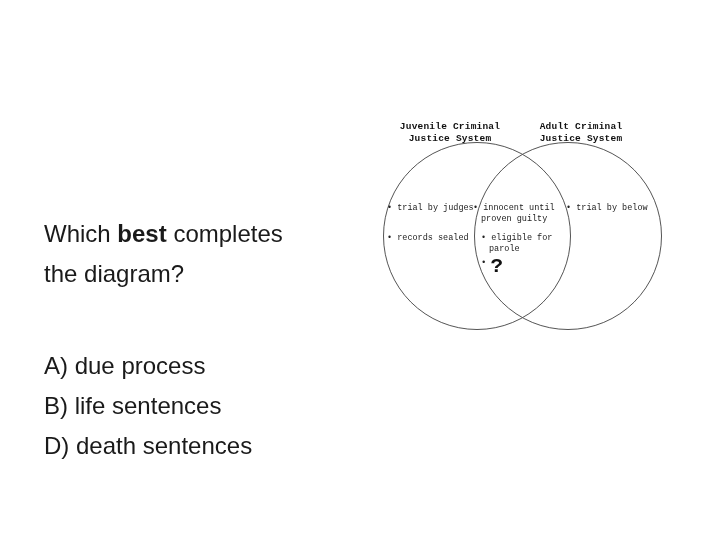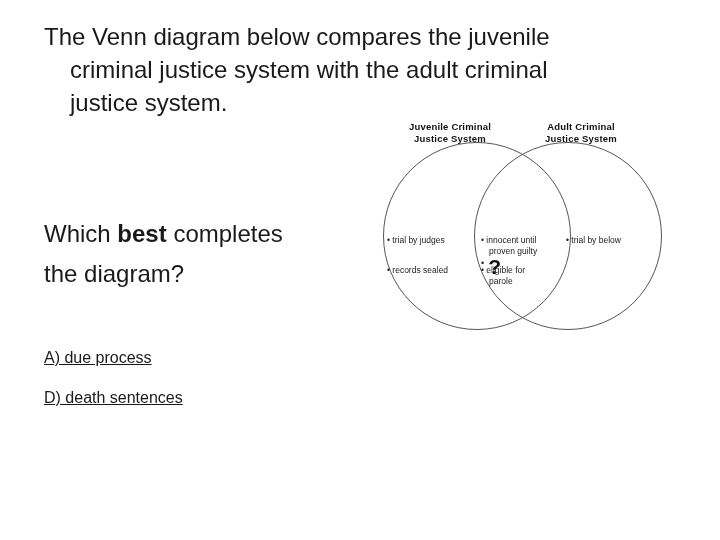--- a/index.html
+++ b/index.html
@@ -35,35 +35,34 @@
     font-size: 24px;
     line-height: 40px;
     color: #1a1a1a;
     margin-top: 20px;
   }
   .question .bold { font-weight: 700; }
 
   .options {
     position: absolute;
     left: 44px;
-    top: 338px;
-    font-size: 16px;
+    top: 346px;
+    font-size: 24px;
     line-height: 40px;
     color: #1a1a1a;
-    text-decoration: underline;
   }
 
   
   .venn {
     position: absolute;
     left: 345px;
     top: 118px;
     width: 330px;
     height: 225px;
-    font-family: Liberation Sans, sans-serif;
+    font-family: Liberation Mono, monospace;
   }
   .venn-title {
     position: absolute;
     width: 160px;
     top: 3px;
     text-align: center;
     font-size: 9.5px;
     line-height: 11.5px;
     font-weight: 700;
     color: #111111;
@@ -88,25 +87,24 @@
 
   .venn-item {
     position: absolute;
     width: 88px;
     font-size: 8.5px;
     line-height: 11px;
     color: #222222;
     white-space: pre-line;
     padding-left: 8px;
     text-indent: -8px;
-    margin-top: 32px;
   }
   .vi-l1 { left: 42px;  top: 85px;  }
   .vi-l2 { left: 42px;  top: 115px; }
-  .vi-c1 { left: 136px; top: 85px;  }
+  .vi-c1 { left: 128px; top: 85px;  }
   .vi-c2 { left: 136px; top: 115px; }
   .vi-r1 { left: 221px; top: 85px;  }
   .vi-r2 { left: 221px; top: 115px; }
 
   .qmark-row {
     position: absolute;
     left: 136px;
     top: 137px;
     display: flex;
     align-items: flex-start;
@@ -123,33 +121,29 @@
     font-weight: 700;
     margin-left: 4px;
     color: #111111;
   }
 </style>
 </head>
 <body>
 
 <div id="slide">
 
-  <div class="intro">
-    <div>The Venn diagram below compares the juvenile</div>
-    <div class="cont">criminal justice system with the adult criminal</div>
-    <div class="cont">justice system.</div>
-  </div>
 
   <div class="question">
     <div><span>Which </span><span class="bold">best</span><span> completes</span></div>
     <div>the diagram?</div>
   </div>
 
   <div class="options">
     <div>A) due process</div>
+    <div>B) life sentences</div>
     <div>D) death sentences</div>
   </div>
 
   <div class="venn">
     <div class="venn-title left">Juvenile Criminal
 Justice System</div>
     <div class="venn-title right">Adult Criminal
 Justice System</div>
 
     <div class="circle left"></div>

